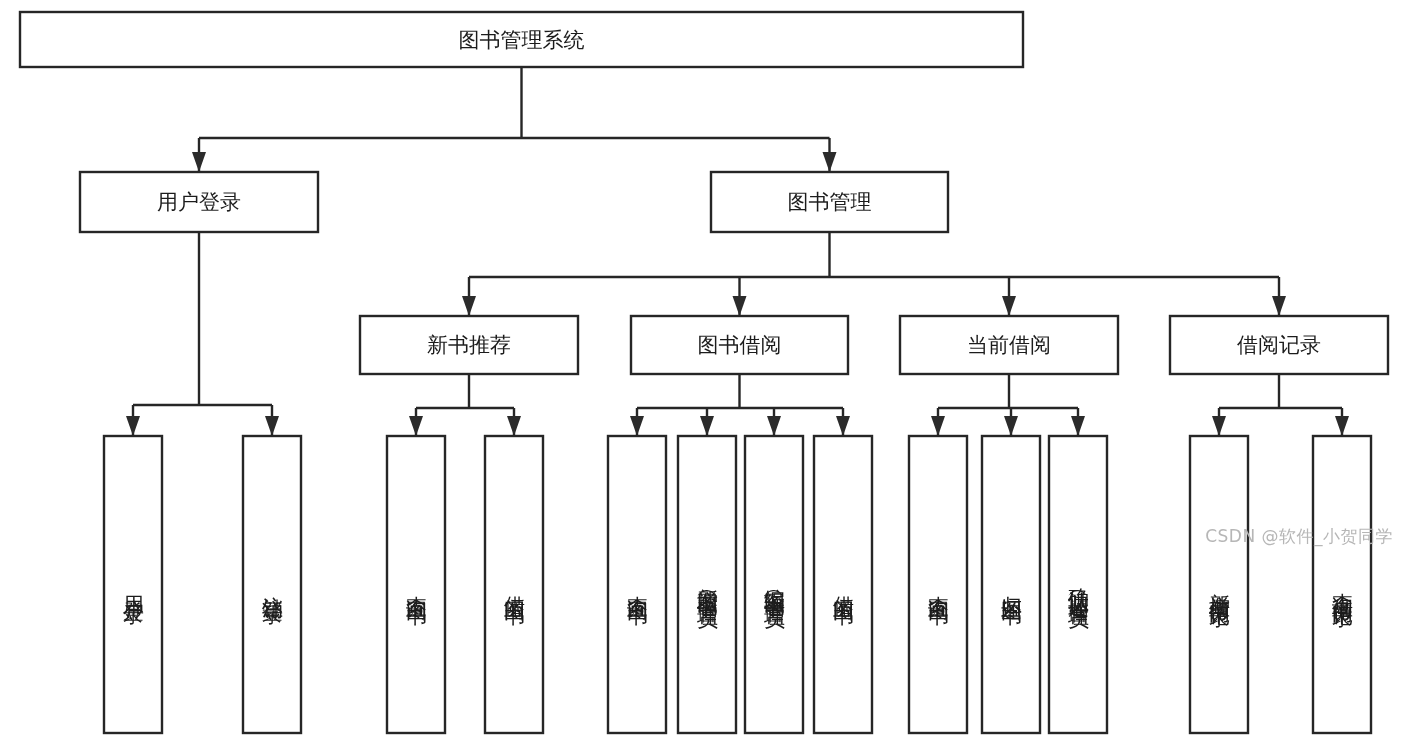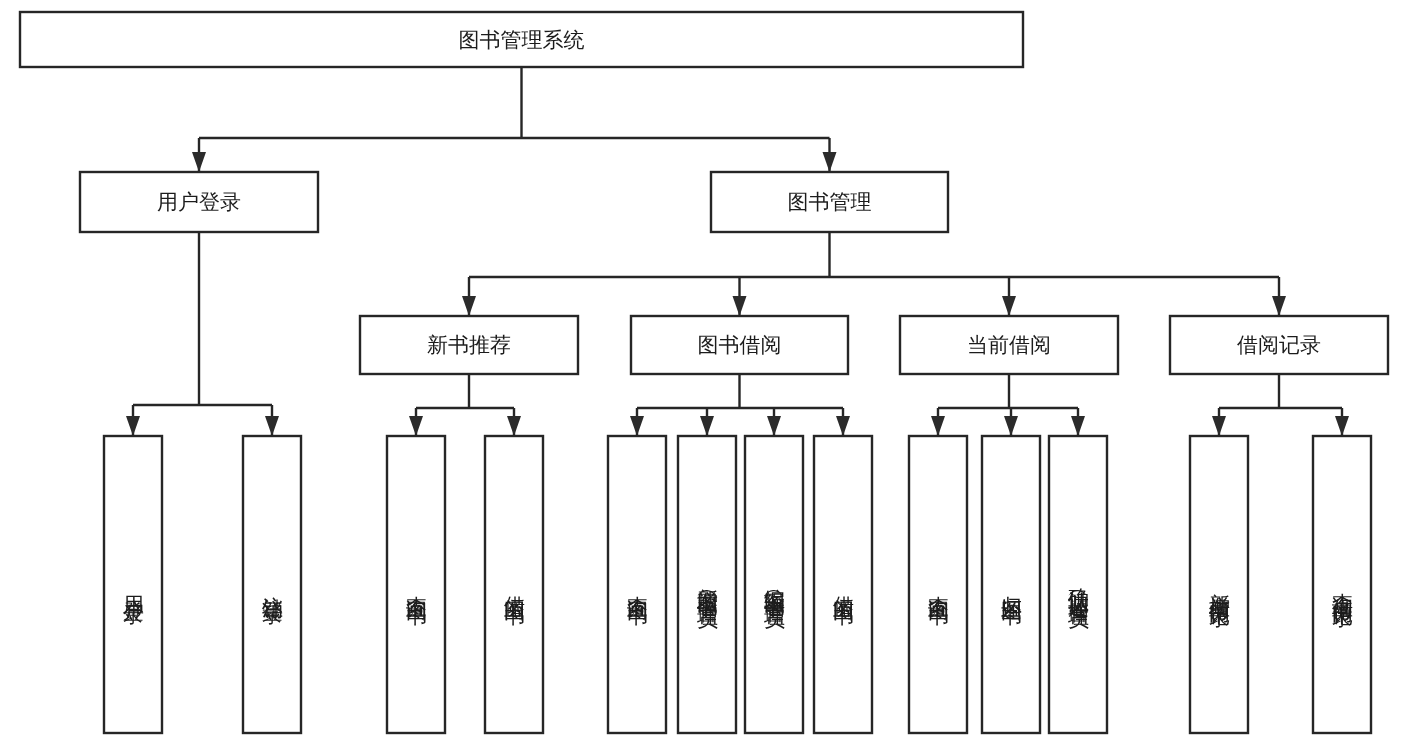--- a/index.html
+++ b/index.html
@@ -173,13 +173,14 @@
       <div class="node-label-v" style="left: 608px; top: 436px; width: 58px; height: 297px;">查询图书</div>
       <div class="node-label-v" style="left: 678px; top: 436px; width: 58px; height: 297px;">新增图书（管理员）</div>
       <div class="node-label-v" style="left: 745px; top: 436px; width: 58px; height: 297px;">编辑图书（管理员）</div>
       <div class="node-label-v" style="left: 814px; top: 436px; width: 58px; height: 297px;">借阅图书</div>
       <div class="node-label-v" style="left: 909px; top: 436px; width: 58px; height: 297px;">查询图书</div>
       <div class="node-label-v" style="left: 982px; top: 436px; width: 58px; height: 297px;">归还图书</div>
       <div class="node-label-v" style="left: 1049px; top: 436px; width: 58px; height: 297px;">确认归还（管理员）</div>
       <div class="node-label-v" style="left: 1190px; top: 436px; width: 58px; height: 297px;">新增借阅记录</div>
       <div class="node-label-v" style="left: 1313px; top: 436px; width: 58px; height: 297px;">查询借阅记录</div>
     </div>
+  <div class="watermark">CSDN @软件_小贺同学</div>
 </div>
 
 </body></html>

